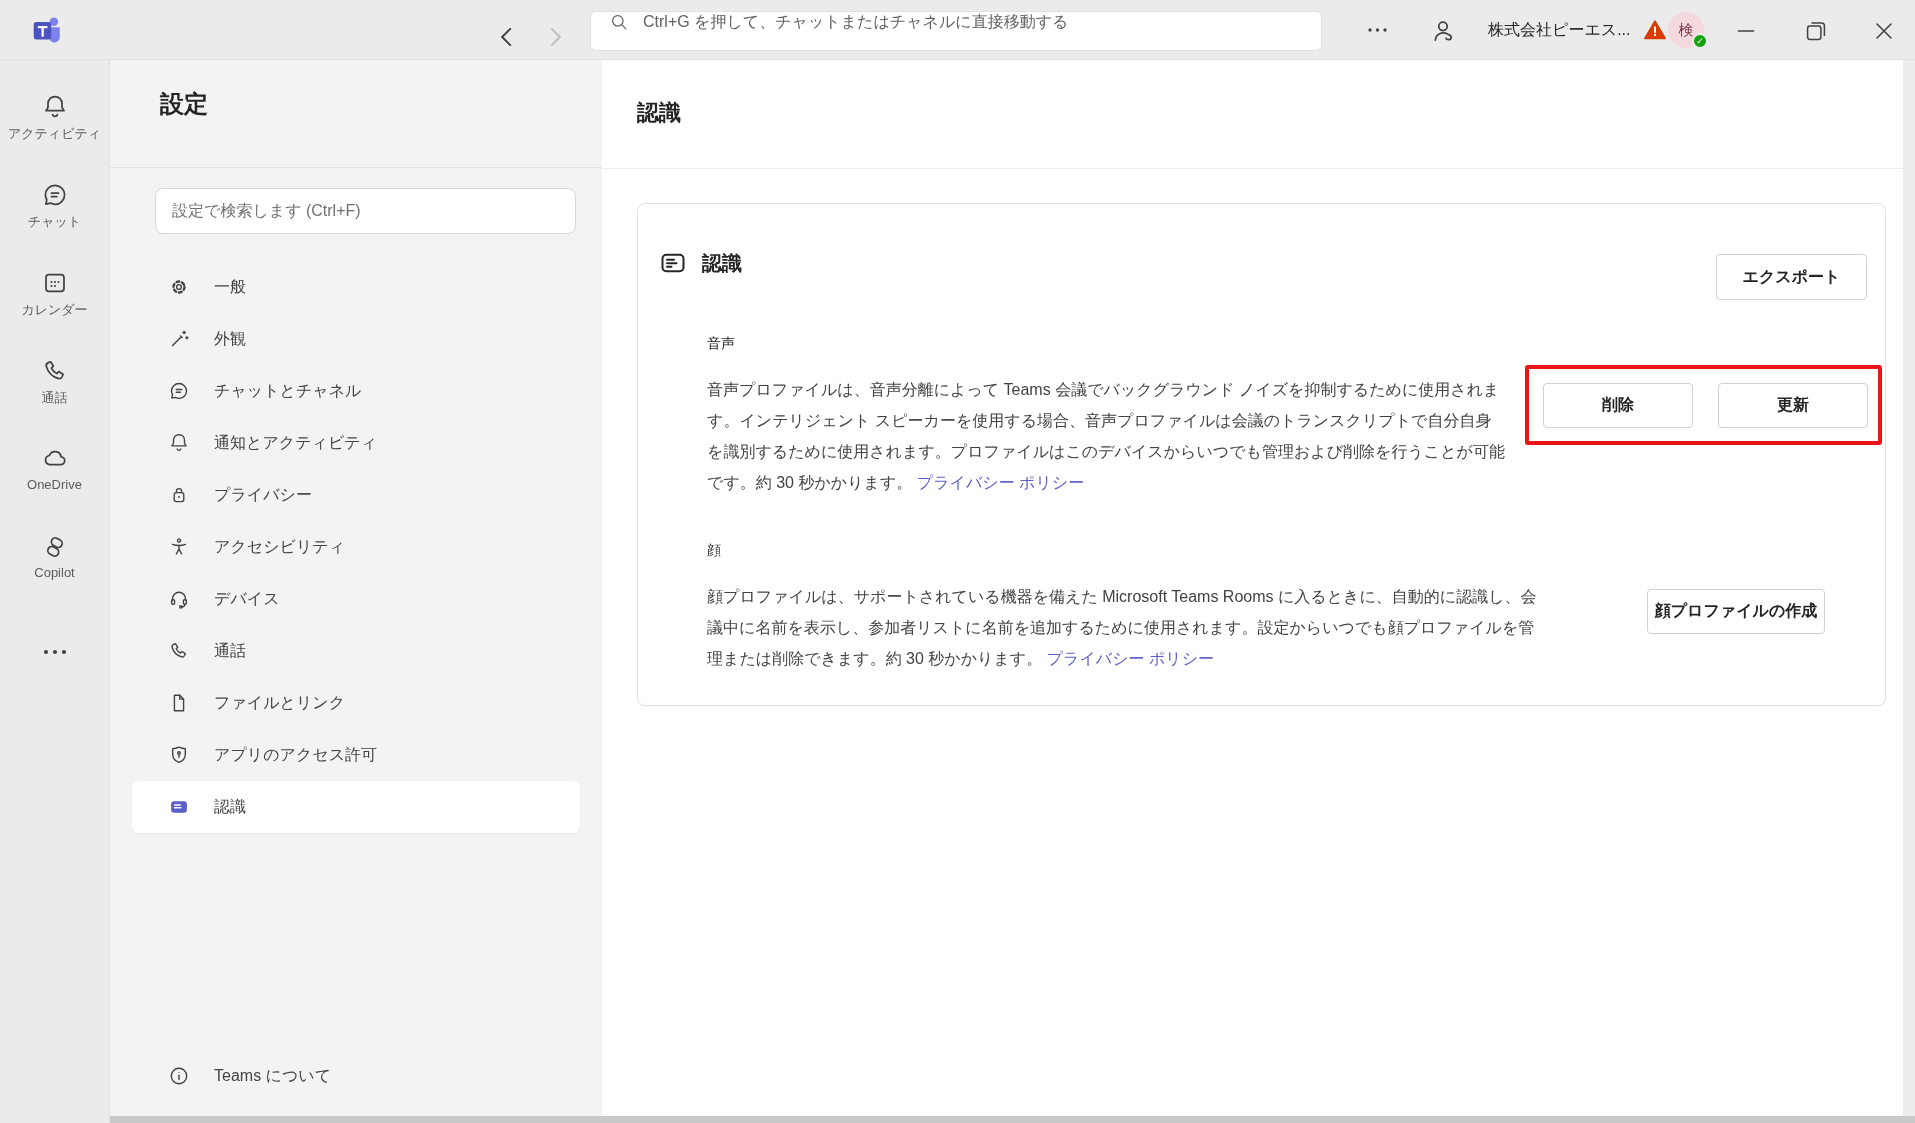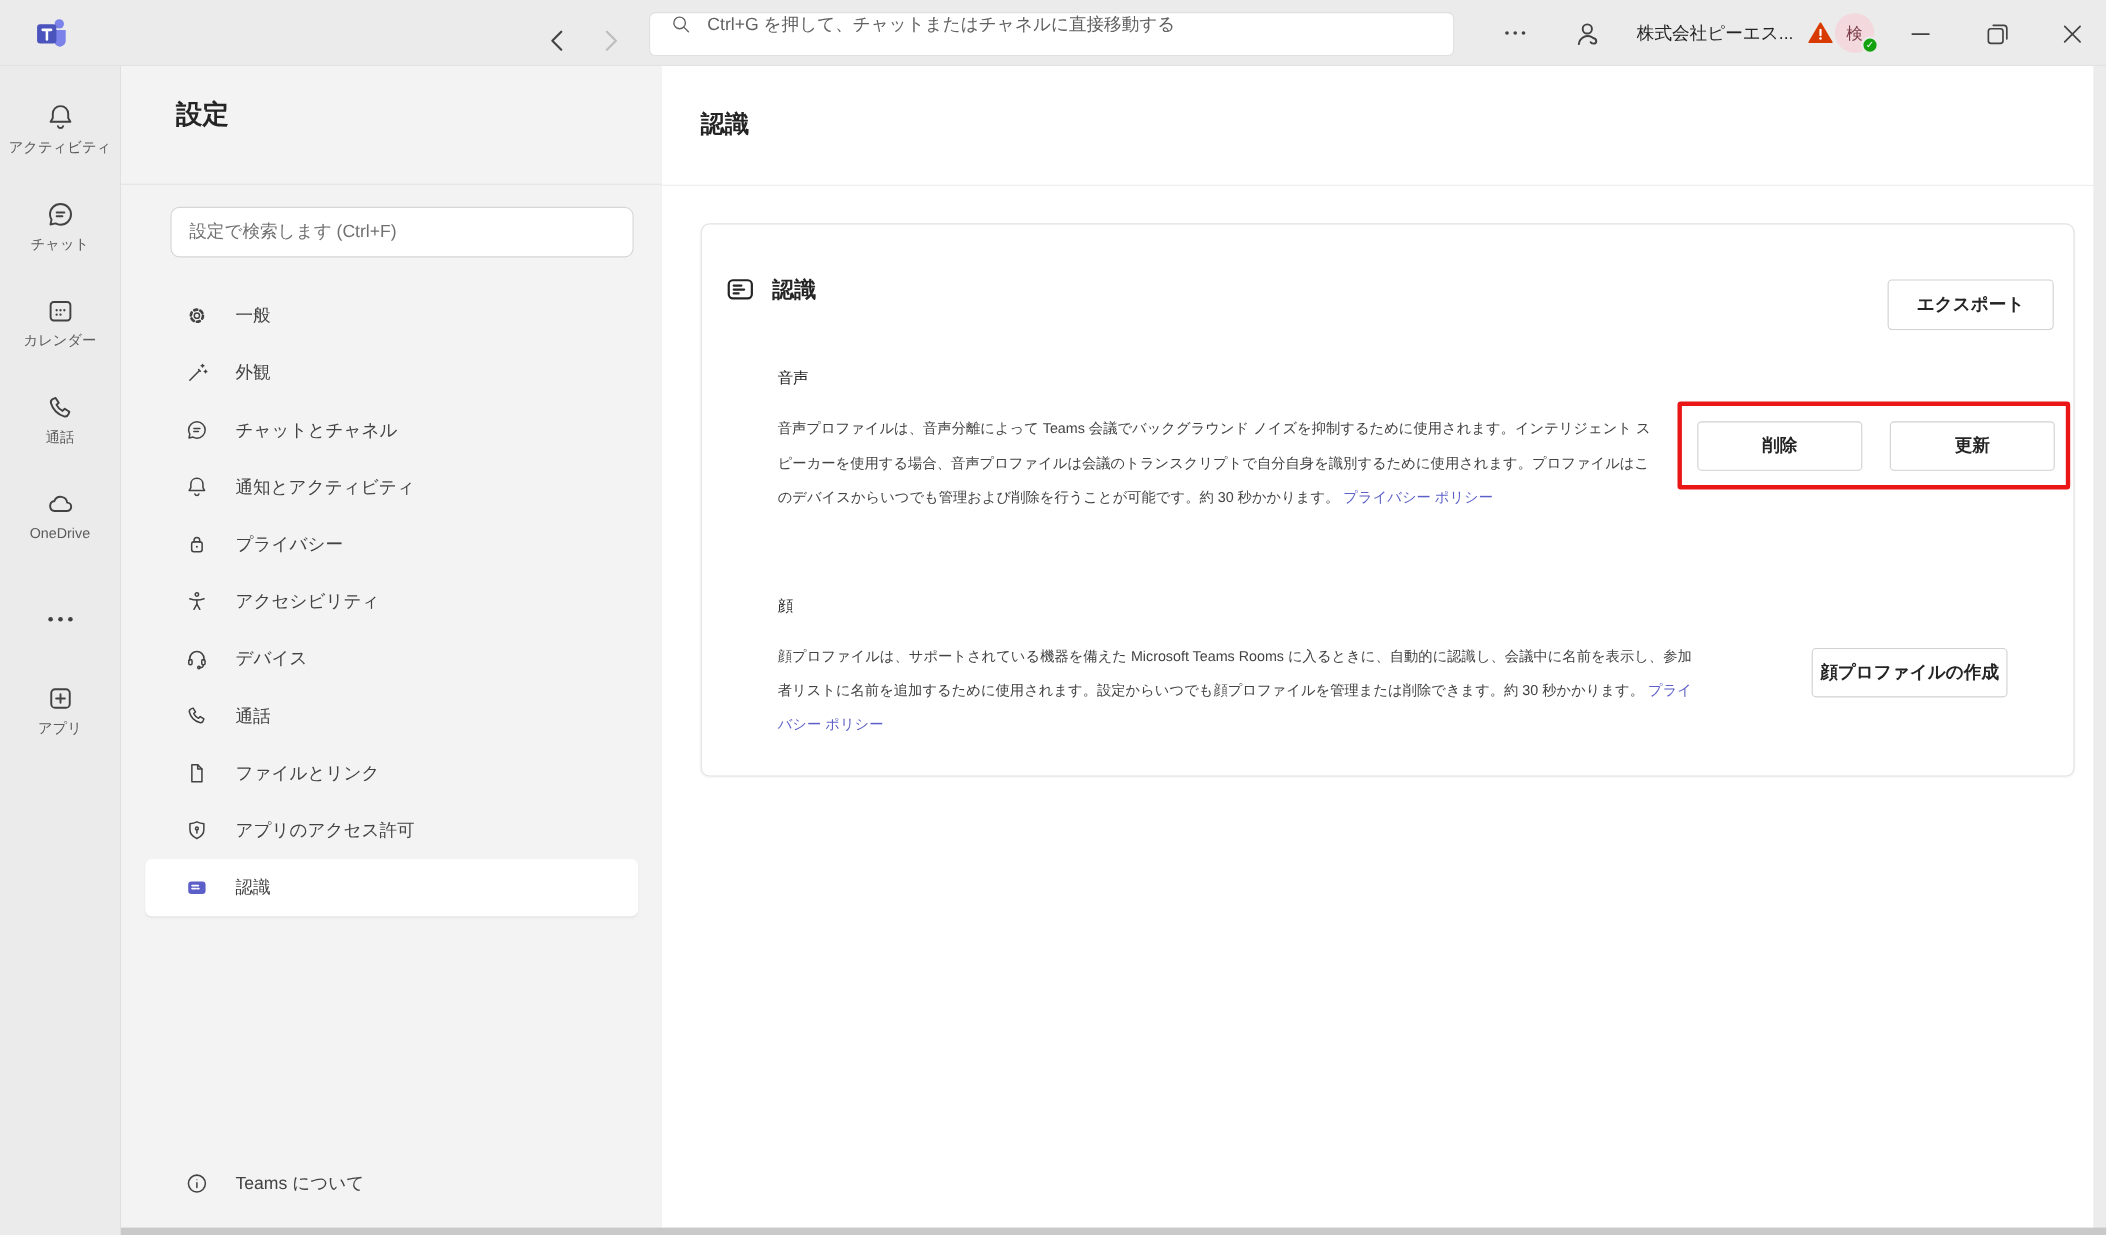--- a/index.html
+++ b/index.html
@@ -55,21 +55,21 @@
   .btn{position:absolute;background:#fff;border:1px solid #d1d1d1;border-radius:4px;display:flex;align-items:center;
     justify-content:center;font-size:16px;font-weight:600;color:#242424;box-sizing:border-box;cursor:default;
     font-family:"Liberation Sans","DejaVu Sans",sans-serif;}
   .btn-export{left:1078px;top:50px;width:151px;height:46px;}
   .btn-delete{left:905px;top:179px;width:150px;height:45px;}
   .btn-update{left:1080px;top:179px;width:150px;height:45px;}
   .btn-create{left:1009px;top:385px;width:178px;height:45px;}
   .sec-head{position:absolute;left:69px;font-size:14px;font-weight:normal;color:#242424;}
   .sec-head.voice{top:131px;}
   .sec-head.face{top:338px;}
-  .sec-text{position:absolute;left:69px;font-size:13px;line-height:31px;color:#424242;}
+  .sec-text{position:absolute;left:69px;font-size:16px;line-height:31px;color:#424242;}
   .sec-text.voice{top:170px;width:800px;}
   .sec-text.face{top:377px;width:838px;}
   .plink{color:#5b5fc7;cursor:pointer;}
   .red-annot{position:absolute;left:1525px;top:365px;width:357px;height:80px;border:4px solid #ea1515;border-radius:3px;
     box-sizing:border-box;z-index:6;pointer-events:none;}
   
   .vscroll{position:absolute;left:1903px;top:60px;width:12px;height:1063px;background:#ececec;}
   .hscroll{position:absolute;left:110px;top:1116px;width:1805px;height:7px;background:#c9c9c9;}
   
   svg.oline{fill:none;stroke:#424242;stroke-width:1.5;stroke-linecap:round;stroke-linejoin:round;width:100%;height:100%;display:block;}
@@ -194,39 +194,39 @@
       <span class="rlabel">通話</span>
     </div>
     <div class="rail-item">
       <span class="ric">
         <svg class="oline" viewBox="0 0 24 24">
             <path d="M7.3 16.8h9.5a3.3 3.3 0 0 0 .4-6.6 5.2 5.2 0 0 0-10-1.2 3.95 3.95 0 0 0 .1 7.8Z"></path>
           </svg>
       </span>
       <span class="rlabel">OneDrive</span>
     </div>
+    <div class="rail-item">
+      <span class="ric">
+        <svg class="oline" viewBox="0 0 24 24">
+            <rect x="8.7" y="4.9" width="9.6" height="6.8" rx="3.4" transform="rotate(30 13.5 8.3)"></rect>
+            <rect x="5.7" y="12.3" width="9.6" height="6.8" rx="3.4" transform="rotate(30 10.5 15.7)"></rect>
+          </svg>
+      </span>
+      <span class="rlabel">Copilot</span>
+    </div>
     <div class="rail-item" style="justify-content:center;padding-top:0;">
       <span class="ric" style="height:12px;">
         <svg viewBox="0 0 28 10" style="width:28px;height:10px;">
             <circle cx="5" cy="5" r="2.1" fill="#424242"></circle>
             <circle cx="14" cy="5" r="2.1" fill="#424242"></circle>
             <circle cx="23" cy="5" r="2.1" fill="#424242"></circle>
           </svg>
       </span>
       <span class="rlabel"></span>
     </div>
-    <div class="rail-item">
-      <span class="ric">
-        <svg class="oline" viewBox="0 0 24 24">
-            <rect x="4.8" y="4.8" width="14.4" height="14.4" rx="3"></rect>
-            <path d="M12 8.6v6.8M8.6 12h6.8"></path>
-          </svg>
-      </span>
-      <span class="rlabel">アプリ</span>
-    </div>
   </div>
 
   <div class="sidebar">
     <div class="sb-title">設定</div>
     <div class="sb-divider"></div>
     <input class="sb-search" type="text" placeholder="設定で検索します (Ctrl+F)" style="">
     <div class="sb-nav">
       <div class="nav-item">
         <span class="nav-ic">
           <svg class="oline" viewBox="0 0 24 24">

